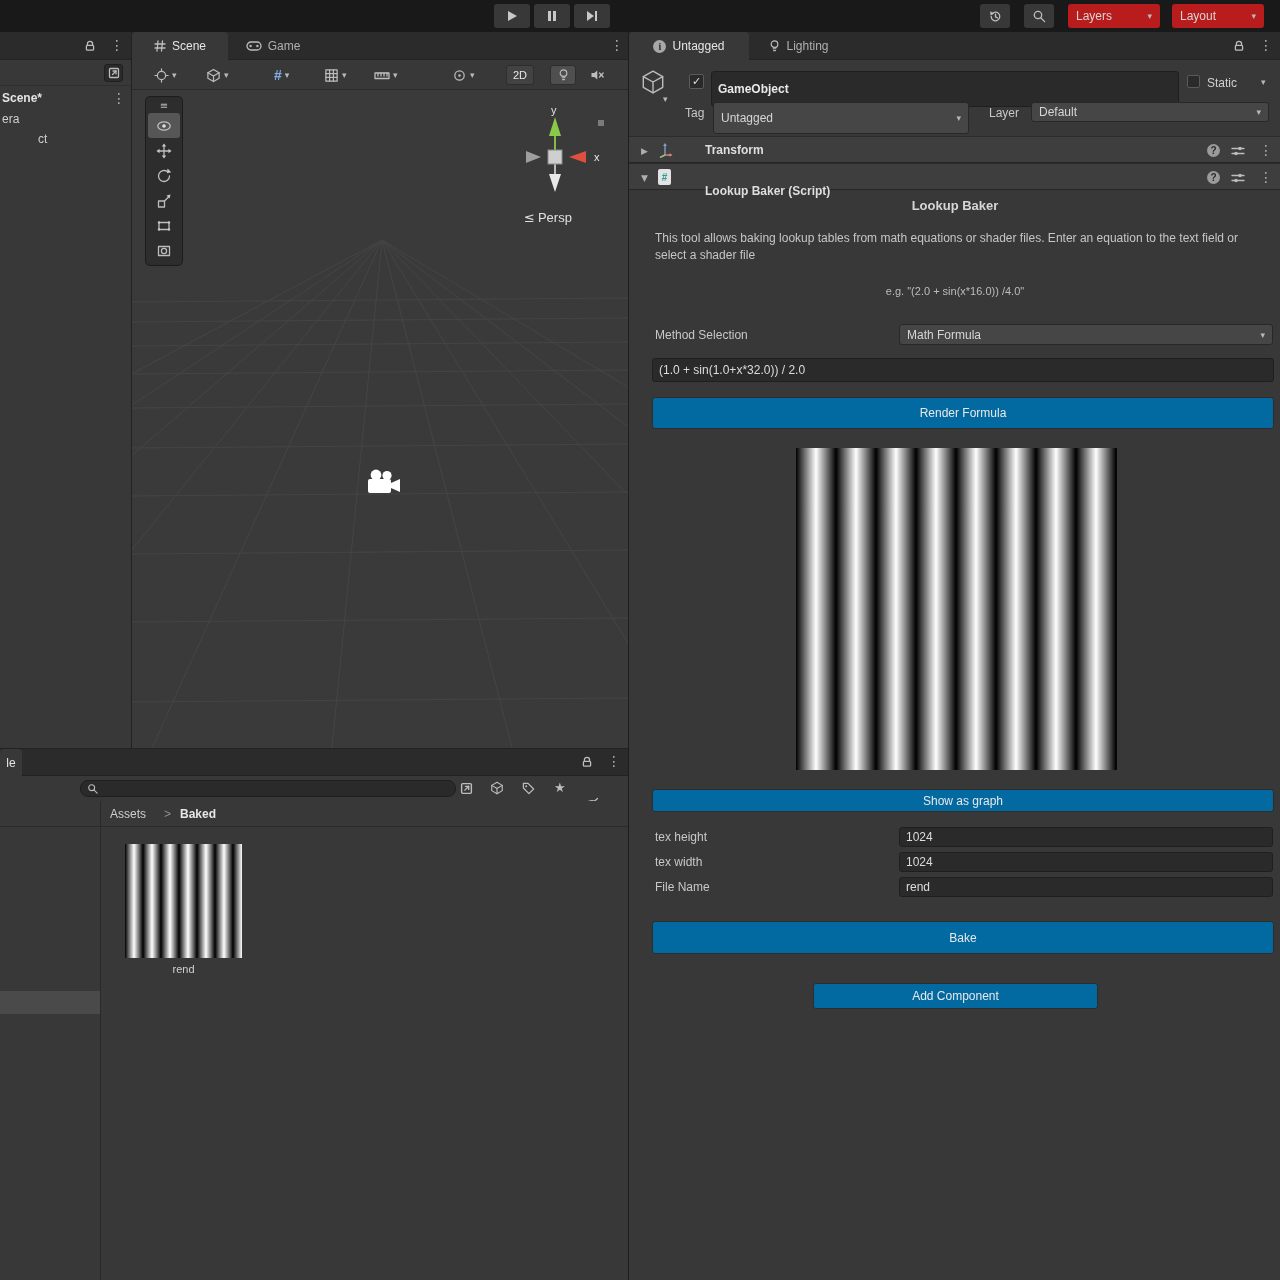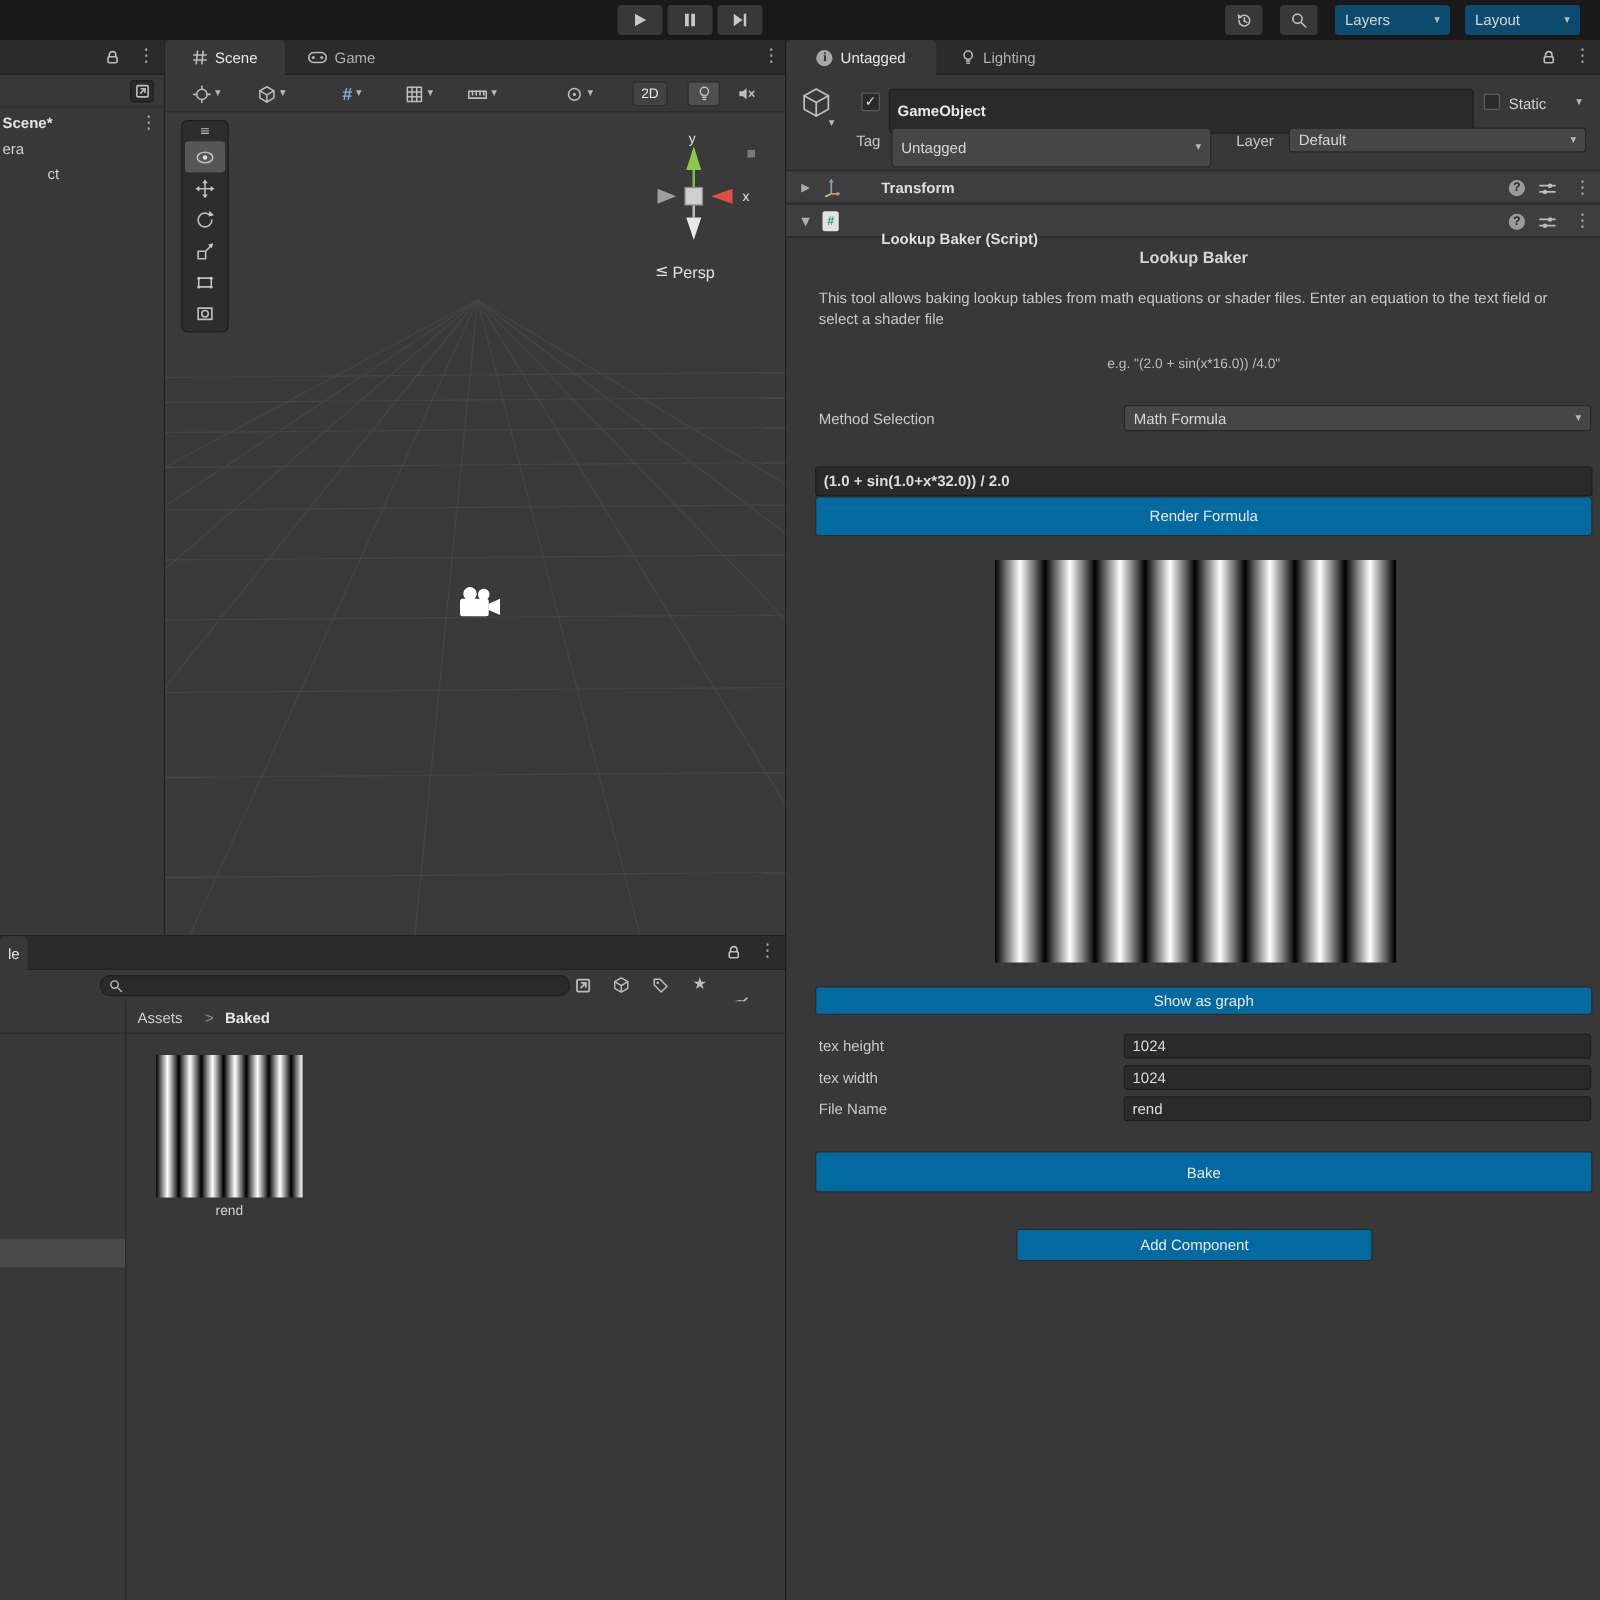--- a/index.html
+++ b/index.html
@@ -8,21 +8,21 @@
   .abs{position:absolute;box-sizing:border-box;}
   svg{display:block;}
   .ist{stroke:#bdbdbd;fill:none;stroke-width:1.3;stroke-linecap:round;stroke-linejoin:round;}
   .strip{position:absolute;background:#2b2b2b;border-bottom:1px solid #222;box-sizing:border-box;}
   .tab{position:absolute;top:0;height:28px;display:flex;align-items:center;gap:6px;justify-content:center;color:#b0b0b0;box-sizing:border-box;}
   .tab.active{background:#383838;color:#e6e6e6;border-top-left-radius:4px;border-top-right-radius:4px;}
   .kebab{color:#b0b0b0;font-size:14px;line-height:1;font-family:"DejaVu Sans",sans-serif;}
   .caret{font-size:9px;color:#b8b8b8;font-family:"DejaVu Sans",sans-serif;}
   .fold{position:absolute;font-size:9px;color:#adadad;font-family:"DejaVu Sans",sans-serif;}
   .tbtn{position:absolute;background:#383838;border-radius:3px;display:flex;align-items:center;justify-content:center;}
-  .ddk{position:absolute;background:#0c4a6e;border-radius:3px;display:flex;align-items:center;justify-content:space-between;padding:0 8px;color:#d6d6d6;box-sizing:border-box;}
+  .ddk{position:absolute;background:#b91c1c;border-radius:3px;display:flex;align-items:center;justify-content:space-between;padding:0 8px;color:#d6d6d6;box-sizing:border-box;}
   .ubtn{position:absolute;background:#0369a1;border:1px solid #2d2d2d;border-radius:3px;display:flex;align-items:center;justify-content:center;color:#e8e8e8;box-sizing:border-box;}
   .ufield{position:absolute;background:#2a2a2a;border:1px solid #1f1f1f;border-radius:3px;display:flex;align-items:center;padding:0 6px;color:#dcdcdc;box-sizing:border-box;}
   .udd{position:absolute;background:#464646;border:1px solid #282828;border-radius:3px;display:flex;align-items:center;justify-content:space-between;padding:0 7px;color:#d6d6d6;box-sizing:border-box;}
   .comp-hdr{position:absolute;left:0;width:652px;height:27px;background:#3e3e3e;border-top:1px solid #2b2b2b;border-bottom:1px solid #262626;box-sizing:border-box;}
   .cb{position:absolute;background:#2a2a2a;border:1px solid #5a5a5a;border-radius:2px;display:flex;align-items:center;justify-content:center;color:#e0e0e0;box-sizing:border-box;}
   .lbl{position:absolute;color:#c8c8c8;}
   .stripes-lg{background:repeating-linear-gradient(90deg,#000 0px,#fff 20px,#000 40px);}
   .stripes-sm{background:repeating-linear-gradient(90deg,#000 0px,#fff 9px,#000 18px);}
   .help-ic{width:13px;height:13px;border-radius:50%;background:#9b9b9b;color:#2b2b2b;font-size:10px;font-weight:bold;display:flex;align-items:center;justify-content:center;}
   .info-ic{width:13px;height:13px;border-radius:50%;background:#a8a8a8;color:#2b2b2b;font-size:10px;font-weight:bold;font-family:"Liberation Serif",serif;display:flex;align-items:center;justify-content:center;}
@@ -454,21 +454,21 @@
     <div class="abs bold" style="left:0;top:166px;width:652px;text-align:center;font-size:13px;color:#d6d6d6;">Lookup Baker</div>
     <div class="abs" style="left:26px;top:198px;width:592px;line-height:17px;color:#c6c6c6;">This tool allows baking lookup tables from math equations or shader files. Enter an equation to the text field or select a shader file</div>
     <div class="abs" style="left:0;top:253px;width:652px;text-align:center;font-size:11px;color:#bcbcbc;">e.g. "(2.0 + sin(x*16.0)) /4.0"</div>
 
     <span class="lbl" style="left:26px;top:296px;">Method Selection</span>
     <div class="udd" style="left:270px;top:292px;width:374px;height:21px;">
       <span>Math Formula</span>
       <span class="caret">▾</span>
     </div>
 
-    <div class="ufield" style="left:23px;top:341px;width:622px;height:24px;font-weight:bold;">
+    <div class="ufield" style="left:23px;top:326px;width:622px;height:24px;">
       <span>(1.0 + sin(1.0+x*32.0)) / 2.0</span>
     </div>
 
     <div class="ubtn" style="left:23px;top:365px;width:622px;height:32px;">
       <span>Render Formula</span>
     </div>
 
     <div class="abs stripes-lg" style="left:167px;top:416px;width:321px;height:322px;"></div>
 
     <div class="ubtn" style="left:23px;top:757px;width:622px;height:23px;">

